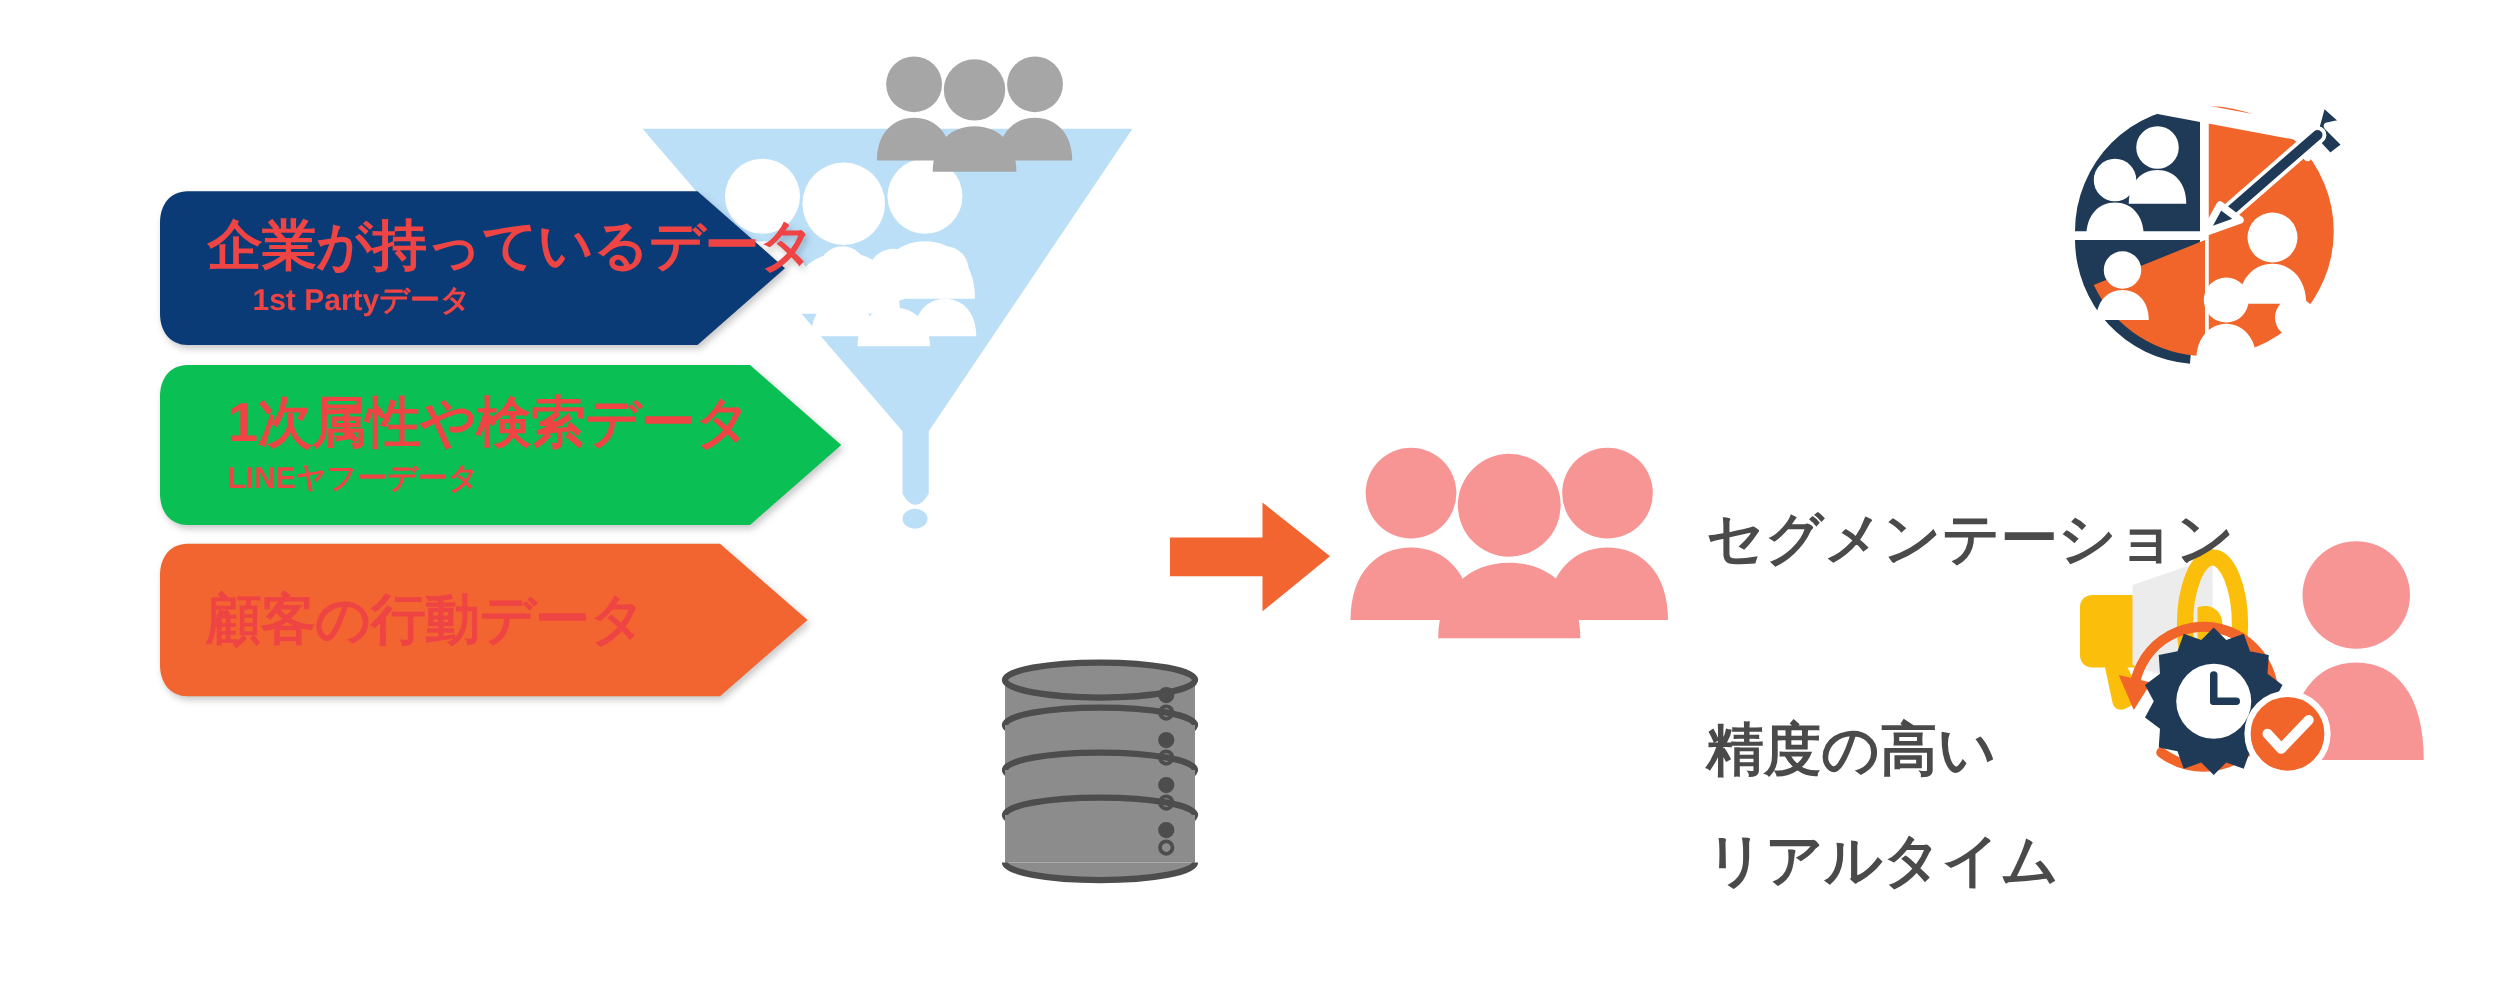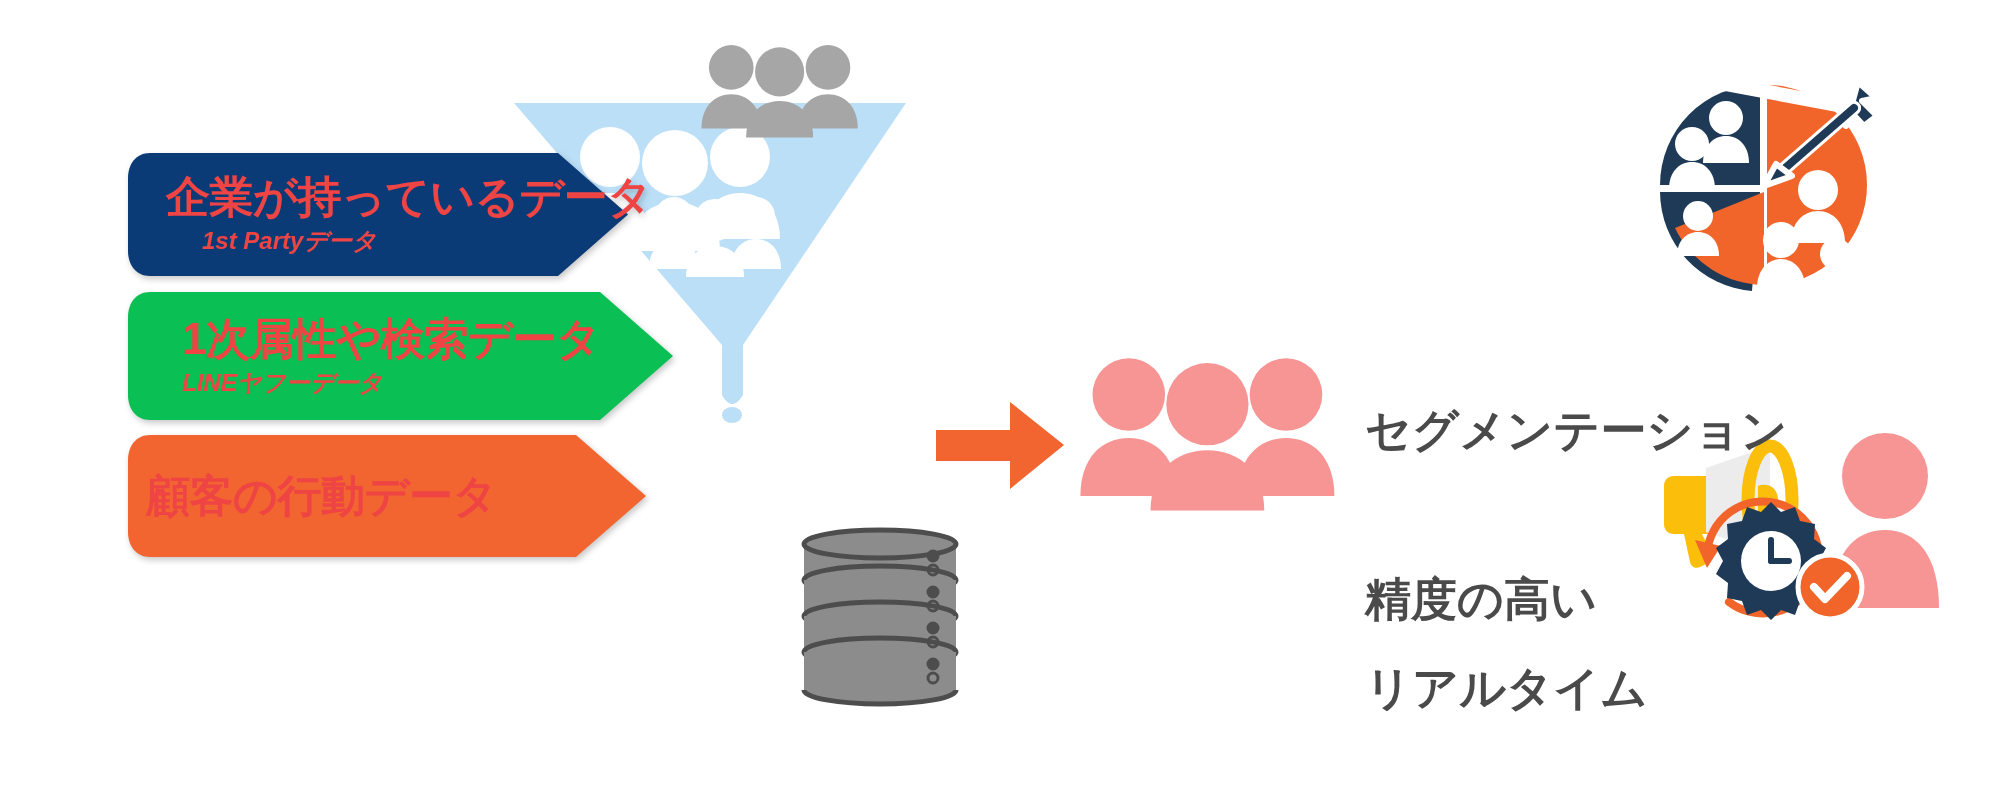--- a/index.html
+++ b/index.html
@@ -24,33 +24,32 @@
     display:flex;flex-direction:column;justify-content:center;
     box-sizing:border-box;
   }
   .banner .title{
     font-size:44px;font-weight:bold;letter-spacing:-0.5px;
     line-height:1.05;white-space:nowrap;
   }
   .banner .sub{
     font-size:24px;font-weight:bold;line-height:1.1;white-space:nowrap;
     margin-top:8px;
-    font-style:italic;
   }
 
   #banner-1{left:128px;top:153px;width:500px;height:123px;}
   #banner-1 .txtwrap{padding-left:38px;}
   #banner-1 .sub{margin-left:36px;}
 
   #banner-2{left:128px;top:292px;width:545px;height:128px;}
   #banner-2 .txtwrap{padding-left:54px;}
   #banner-2 .sub{}
 
   #banner-3{left:128px;top:435px;width:518px;height:122px;}
-  #banner-3 .txtwrap{padding-left:18px;}
+  #banner-3 .txtwrap{padding-left:18px;margin-left:19px;}
   #banner-3 .sub{margin-left:42px;}
 
   
   .rlabel{
     position:absolute;
     color:#4a4a4a;
     font-size:46px;font-weight:bold;line-height:1.22;
     white-space:pre;
     letter-spacing:0px;
   }

